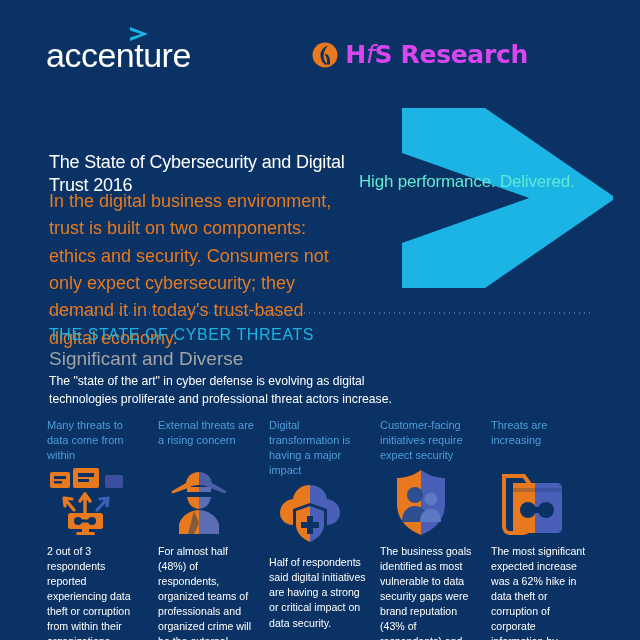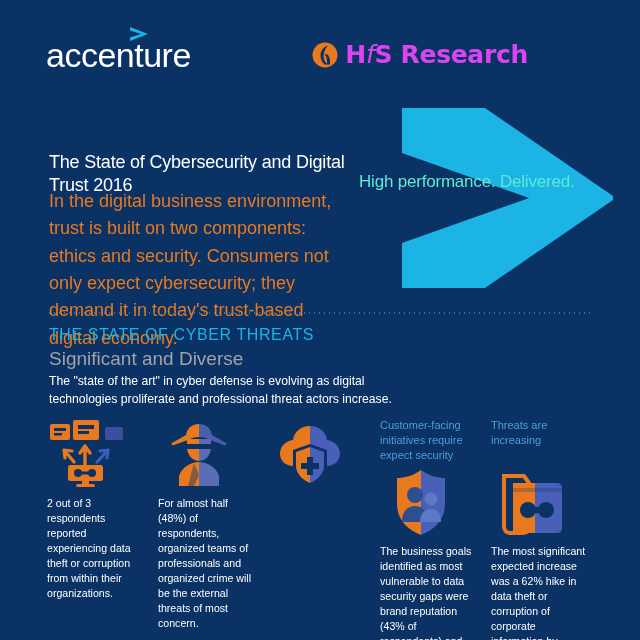--- a/index.html
+++ b/index.html
@@ -120,20 +120,21 @@
 
   <div class="divider"></div>
 
   <div class="eyebrow">THE STATE OF CYBER THREATS</div>
   <div class="sec-title">Significant and Diverse</div>
   <p class="sec-intro">The "state of the art" in cyber defense is evolving as digital technologies proliferate and professional threat actors increase.</p>
 
   <div class="cols">
 
     <div class="col">
+      <div class="col-head">Many threats to data come from within</div>
       <div class="col-icon">
         <svg width="86" height="70" viewBox="0 0 86 70">
           <rect x="3" y="6" width="20" height="16" rx="2" fill="#E8791E"></rect>
           <rect x="7" y="10" width="12" height="3" fill="#0a3265"></rect>
           <rect x="7" y="15" width="8" height="2.5" fill="#0a3265"></rect>
           <rect x="26" y="2" width="26" height="20" rx="2" fill="#E8791E"></rect>
           <rect x="31" y="7" width="16" height="4" fill="#0a3265"></rect>
           <rect x="31" y="13" width="11" height="3" fill="#0a3265"></rect>
           <rect x="58" y="9" width="18" height="13" rx="2" fill="#4455a8" opacity="0.85"></rect>
           <path d="M38 48 L38 30 M38 28 L33 35 M38 28 L43 35" stroke="#E8791E" stroke-width="3.4" fill="none" stroke-linecap="round"></path>
@@ -144,49 +145,52 @@
           <circle cx="45" cy="55" r="4" fill="#0a3265"></circle>
           <rect x="34" y="53.5" width="9" height="3" fill="#0a3265"></rect>
           <rect x="35" y="63" width="7" height="4" fill="#E8791E"></rect>
           <rect x="29" y="66" width="19" height="3" rx="1.5" fill="#E8791E"></rect>
         </svg>
       </div>
       <div class="col-body">2 out of 3 respondents reported experiencing data theft or corruption from within their organizations.</div>
     </div>
 
     <div class="col">
+      <div class="col-head">External threats are a rising concern</div>
       <div class="col-icon">
         <svg width="86" height="70" viewBox="0 0 86 70">
           <path d="M41 6 C33 6 29 11 28 17 L14 25 C13 26 14 28 16 27 L30 22 C33 20 37 19 41 19 Z" fill="#E8791E"></path>
           <path d="M41 6 C49 6 53 11 54 17 L68 25 C69 26 68 28 66 27 L52 22 C49 20 45 19 41 19 Z" fill="#4a5fa8"></path>
           <path d="M29 21 L41 21 L41 43 C35 43 30 38 29 31 Z" fill="#E8791E"></path>
           <path d="M53 21 L41 21 L41 43 C47 43 52 38 53 31 Z" fill="#5a6db5"></path>
           <rect x="29" y="26" width="12" height="5" fill="#0a3265"></rect>
           <rect x="41" y="26" width="12" height="5" fill="#0a3265"></rect>
           <path d="M41 44 C33 44 24 49 21 58 L21 68 L41 68 Z" fill="#E8791E"></path>
           <path d="M41 44 C49 44 58 49 61 58 L61 68 L41 68 Z" fill="#5a6db5"></path>
           <path d="M36 45 L41 57 L36 68 L30 68 Z" fill="#0a3265" opacity="0.45"></path>
         </svg>
       </div>
       <div class="col-body">For almost half (48%) of respondents, organized teams of professionals and organized crime will be the external threats of most concern.</div>
     </div>
 
     <div class="col">
+      <div class="col-head">Digital transformation is having a major impact</div>
       <div class="col-icon">
         <svg width="86" height="70" viewBox="0 0 86 70">
           <path d="M41 8 C32 8 25 14 24 22 C16 23 11 29 11 36 C11 43 17 48 24 48 L41 48 Z" fill="#E8791E"></path>
           <path d="M41 8 C50 8 57 14 58 22 C66 23 71 29 71 36 C71 43 65 48 58 48 L41 48 Z" fill="#4a5fb8"></path>
           <path d="M41 26 L24 32 L24 48 C24 58 32 65 41 68 Z" fill="#0a3265"></path>
           <path d="M41 26 L58 32 L58 48 C58 58 50 65 41 68 Z" fill="#0a3265"></path>
           <path d="M41 29 L27 34 L27 48 C27 56 34 62 41 65 Z" fill="#E8791E"></path>
           <path d="M41 29 L55 34 L55 48 C55 56 48 62 41 65 Z" fill="#4a5fb8"></path>
           <rect x="38" y="39" width="6" height="18" fill="#0a3265"></rect>
           <rect x="32" y="45" width="18" height="6" fill="#0a3265"></rect>
         </svg>
       </div>
+      <div class="col-body">Half of respondents said digital initiatives are having a strong or critical impact on data security.</div>
     </div>
 
     <div class="col">
       <div class="col-head">Customer-facing initiatives require expect security</div>
       <div class="col-icon">
         <svg width="86" height="70" viewBox="0 0 86 70">
           <path d="M41 4 C33 10 24 12 17 12 L17 38 C17 54 28 64 41 69 Z" fill="#E8791E"></path>
           <path d="M41 4 C49 10 58 12 65 12 L65 38 C65 54 54 64 41 69 Z" fill="#4a5fb8"></path>
           <circle cx="35" cy="29" r="8" fill="#2d4f8f"></circle>
           <path d="M22 56 C22 45 28 40 35 40 C42 40 48 45 48 56 Z" fill="#2d4f8f"></path>

